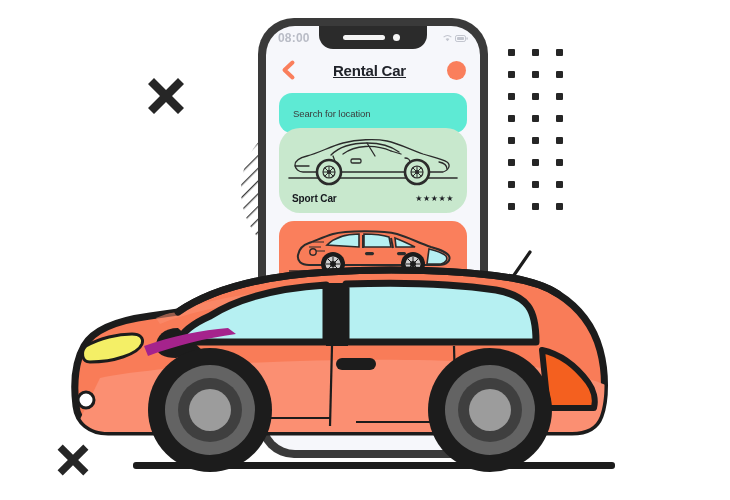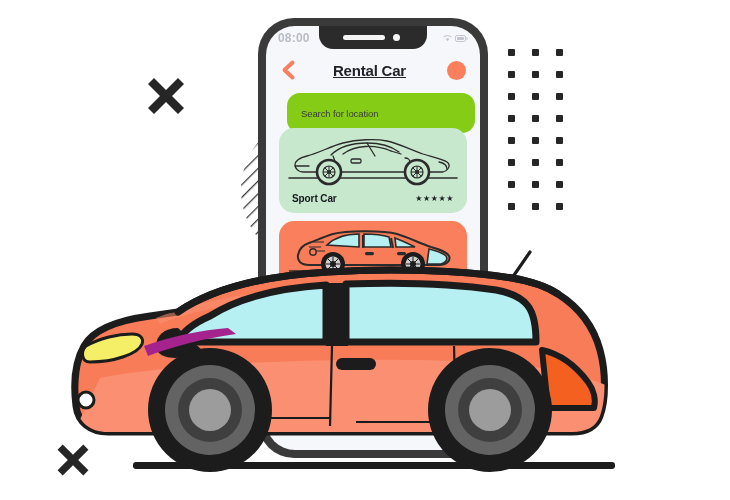--- a/index.html
+++ b/index.html
@@ -61,31 +61,31 @@
   #app-title{
     flex:1;text-align:center;font-size:15px;font-weight:bold;
     color:#20232a;letter-spacing:-.2px;margin-left:-4px;text-decoration:underline;
   }
   #profile-avatar{
     width:19px;height:19px;border-radius:50%;background:#fa7f5c;flex:0 0 auto;
   }
 
   
   #search-pill{
-    position:absolute;top:67px;left:21px;width:188px;height:40px;
-    background:#84cc16;border-radius:13px;
+    position:absolute;top:67px;left:13px;width:188px;height:40px;
+    background:#5eead4;border-radius:13px;
     display:flex;align-items:center;padding:0 14px;box-sizing:border-box;
   }
   #search-placeholder{font-size:9.5px;color:#3b3b3b;letter-spacing:-.1px;}
 
   
   .car-card{
     position:absolute;left:13px;width:188px;border-radius:15px;box-sizing:border-box;
   }
-  #card-sport{top:102px;height:85px;background:#c8e8cd;}
+  #card-sport{top:102px;height:85px;background:#c8e8cd;border-radius:21px;}
   #card-suv{top:195px;height:85px;background:#fa7f5c;}
   .card-row{
     position:absolute;left:13px;bottom:9px;right:13px;
     display:flex;align-items:center;justify-content:space-between;
   }
   .card-title{font-size:10px;font-weight:bold;color:#15181d;letter-spacing:-.1px;}
   .card-stars{font-size:8px;color:#1c1f24;letter-spacing:.6px;}
   .card-art{position:absolute;left:0;top:4px;width:188px;height:58px;}
 
   

